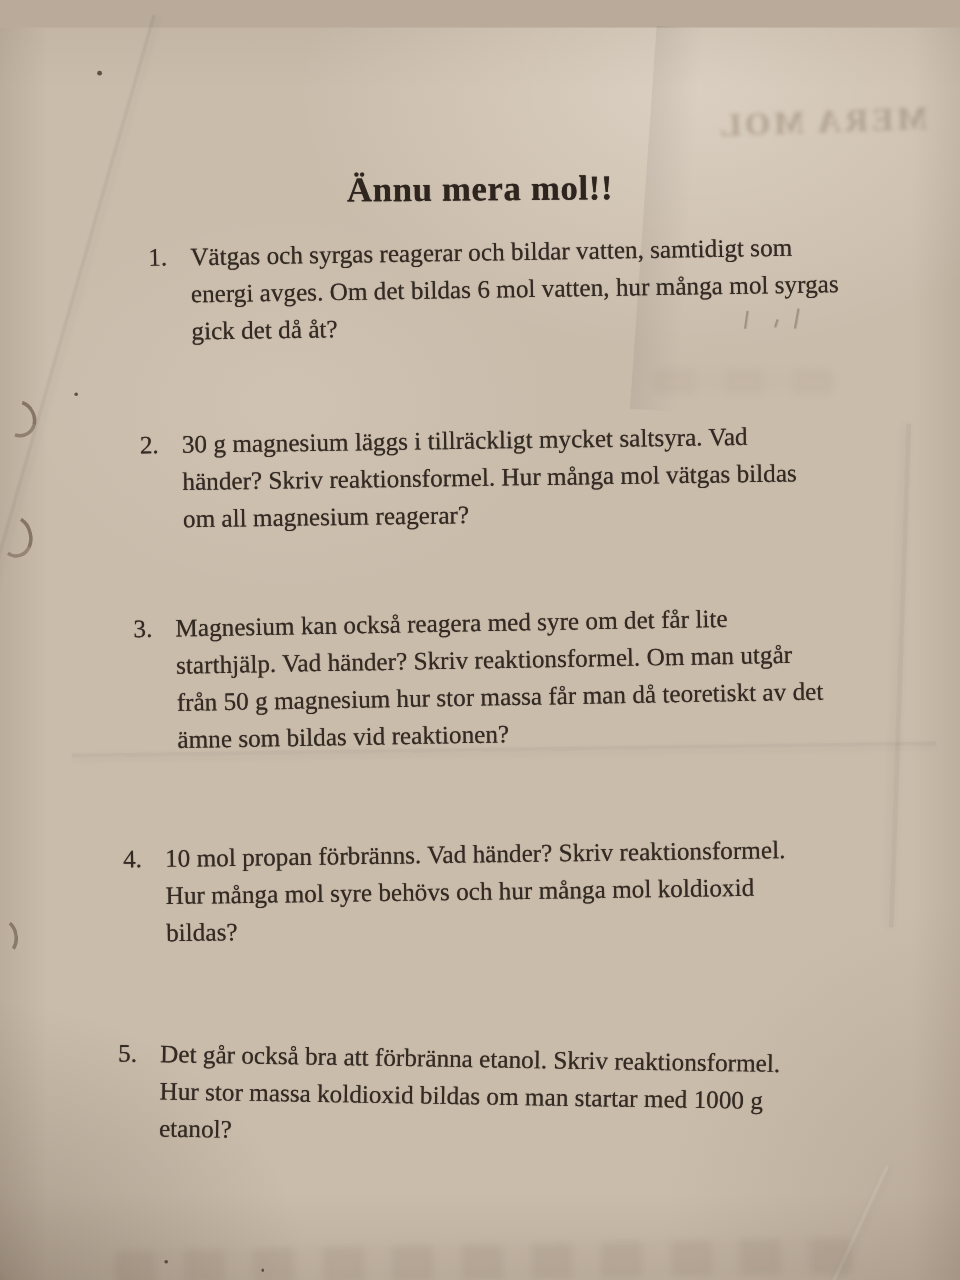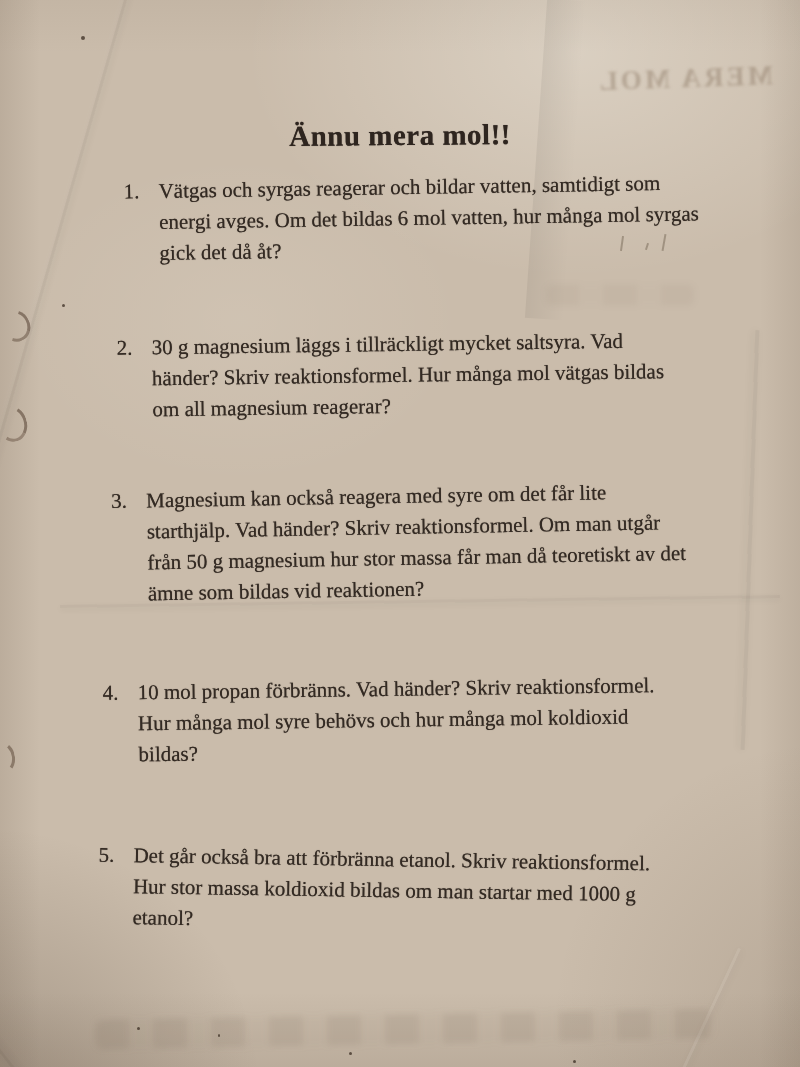--- a/index.html
+++ b/index.html
@@ -13,20 +13,21 @@
     background-color:#cabcab;
     background-image:
       radial-gradient(ellipse 55% 28% at 72% 5%, rgba(255,252,244,0.30), rgba(255,252,244,0) 75%),
       radial-gradient(ellipse 40% 22% at 30% 30%, rgba(255,250,240,0.10), rgba(255,250,240,0) 70%),
       radial-gradient(ellipse 48% 34% at -2% 102%, rgba(62,46,32,0.26), rgba(62,46,32,0) 72%),
       radial-gradient(ellipse 50% 38% at 104% 96%, rgba(88,68,50,0.16), rgba(88,68,50,0) 70%),
       linear-gradient(90deg, rgba(80,62,46,0.12), rgba(80,62,46,0) 5%),
       linear-gradient(270deg, rgba(80,62,46,0.10), rgba(80,62,46,0) 5%),
       linear-gradient(0deg, rgba(80,62,46,0.12), rgba(80,62,46,0) 7%),
       linear-gradient(180deg, rgba(80,62,46,0.05), rgba(80,62,46,0) 5%);
+    margin-top: 23px;
   }
   .crease{position:absolute;pointer-events:none;}
   .title{
     position:absolute;top:100px;left:0;width:800px;text-align:center;
     font-size:29px;color:#2e251f;letter-spacing:0.5px;
     transform:rotate(-0.5deg);
     text-shadow:0 0 0.7px rgba(46,37,31,0.85);
   }
   .q{
     position:absolute;display:flex;gap:9px;

